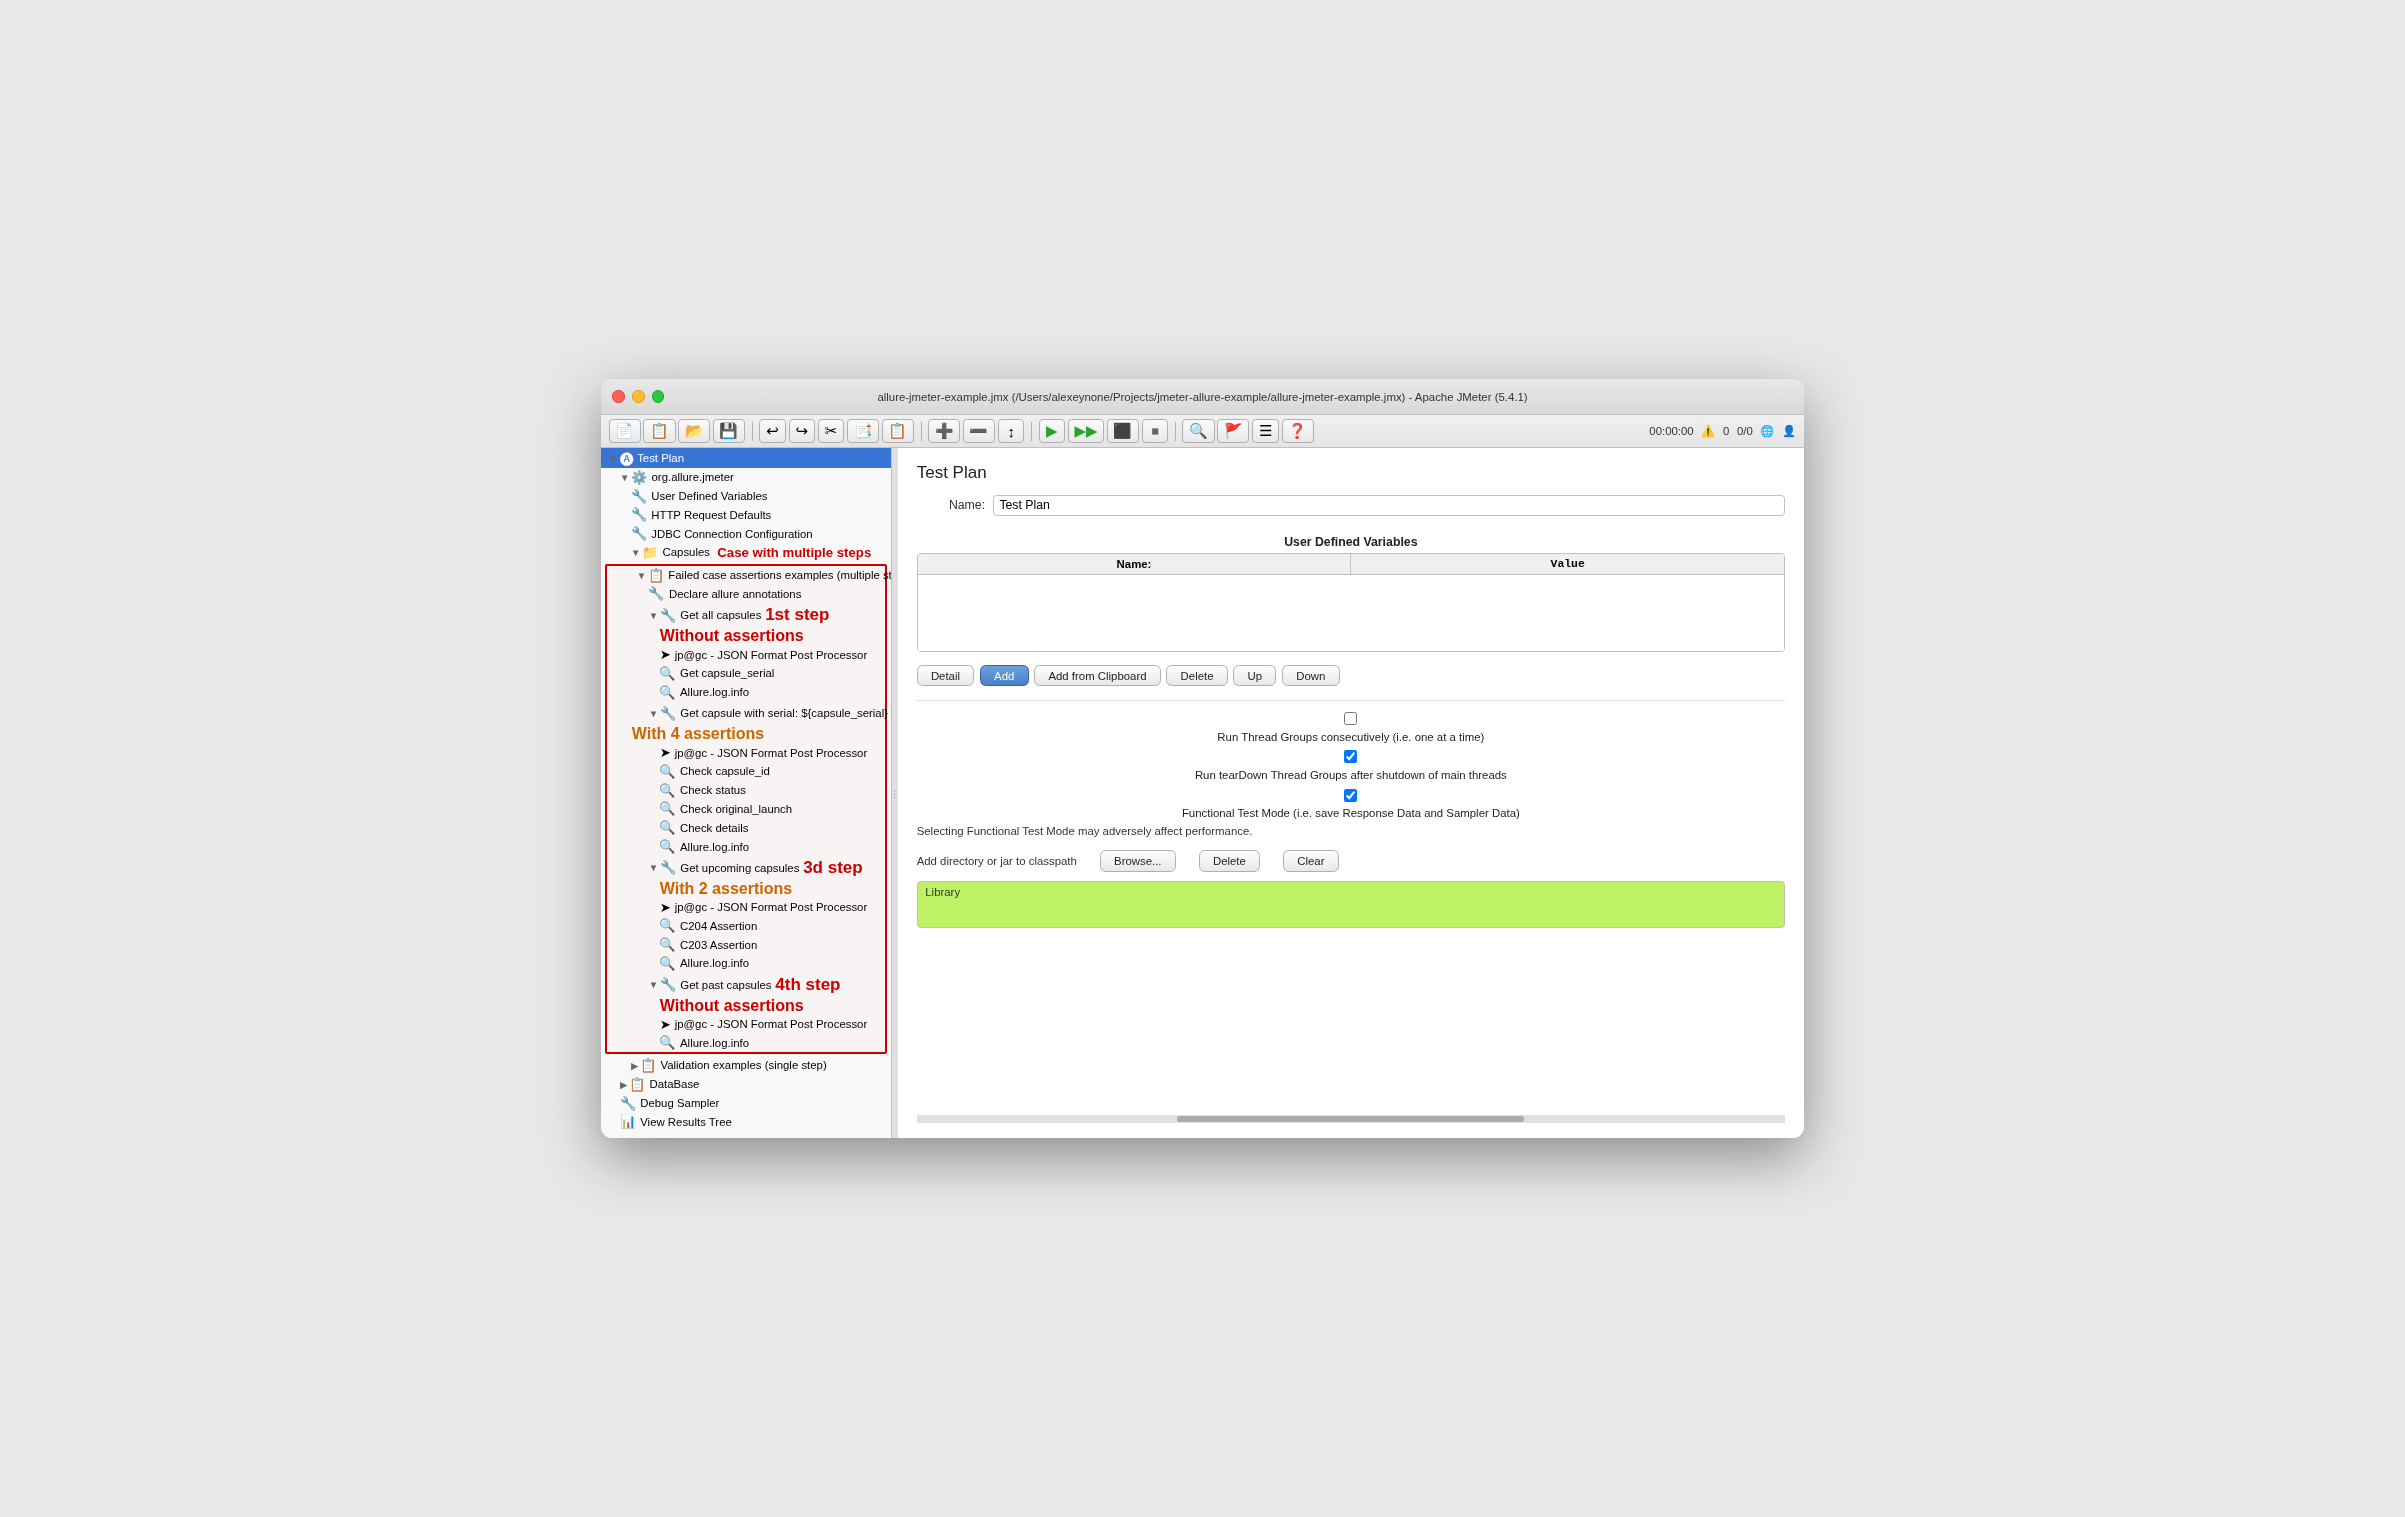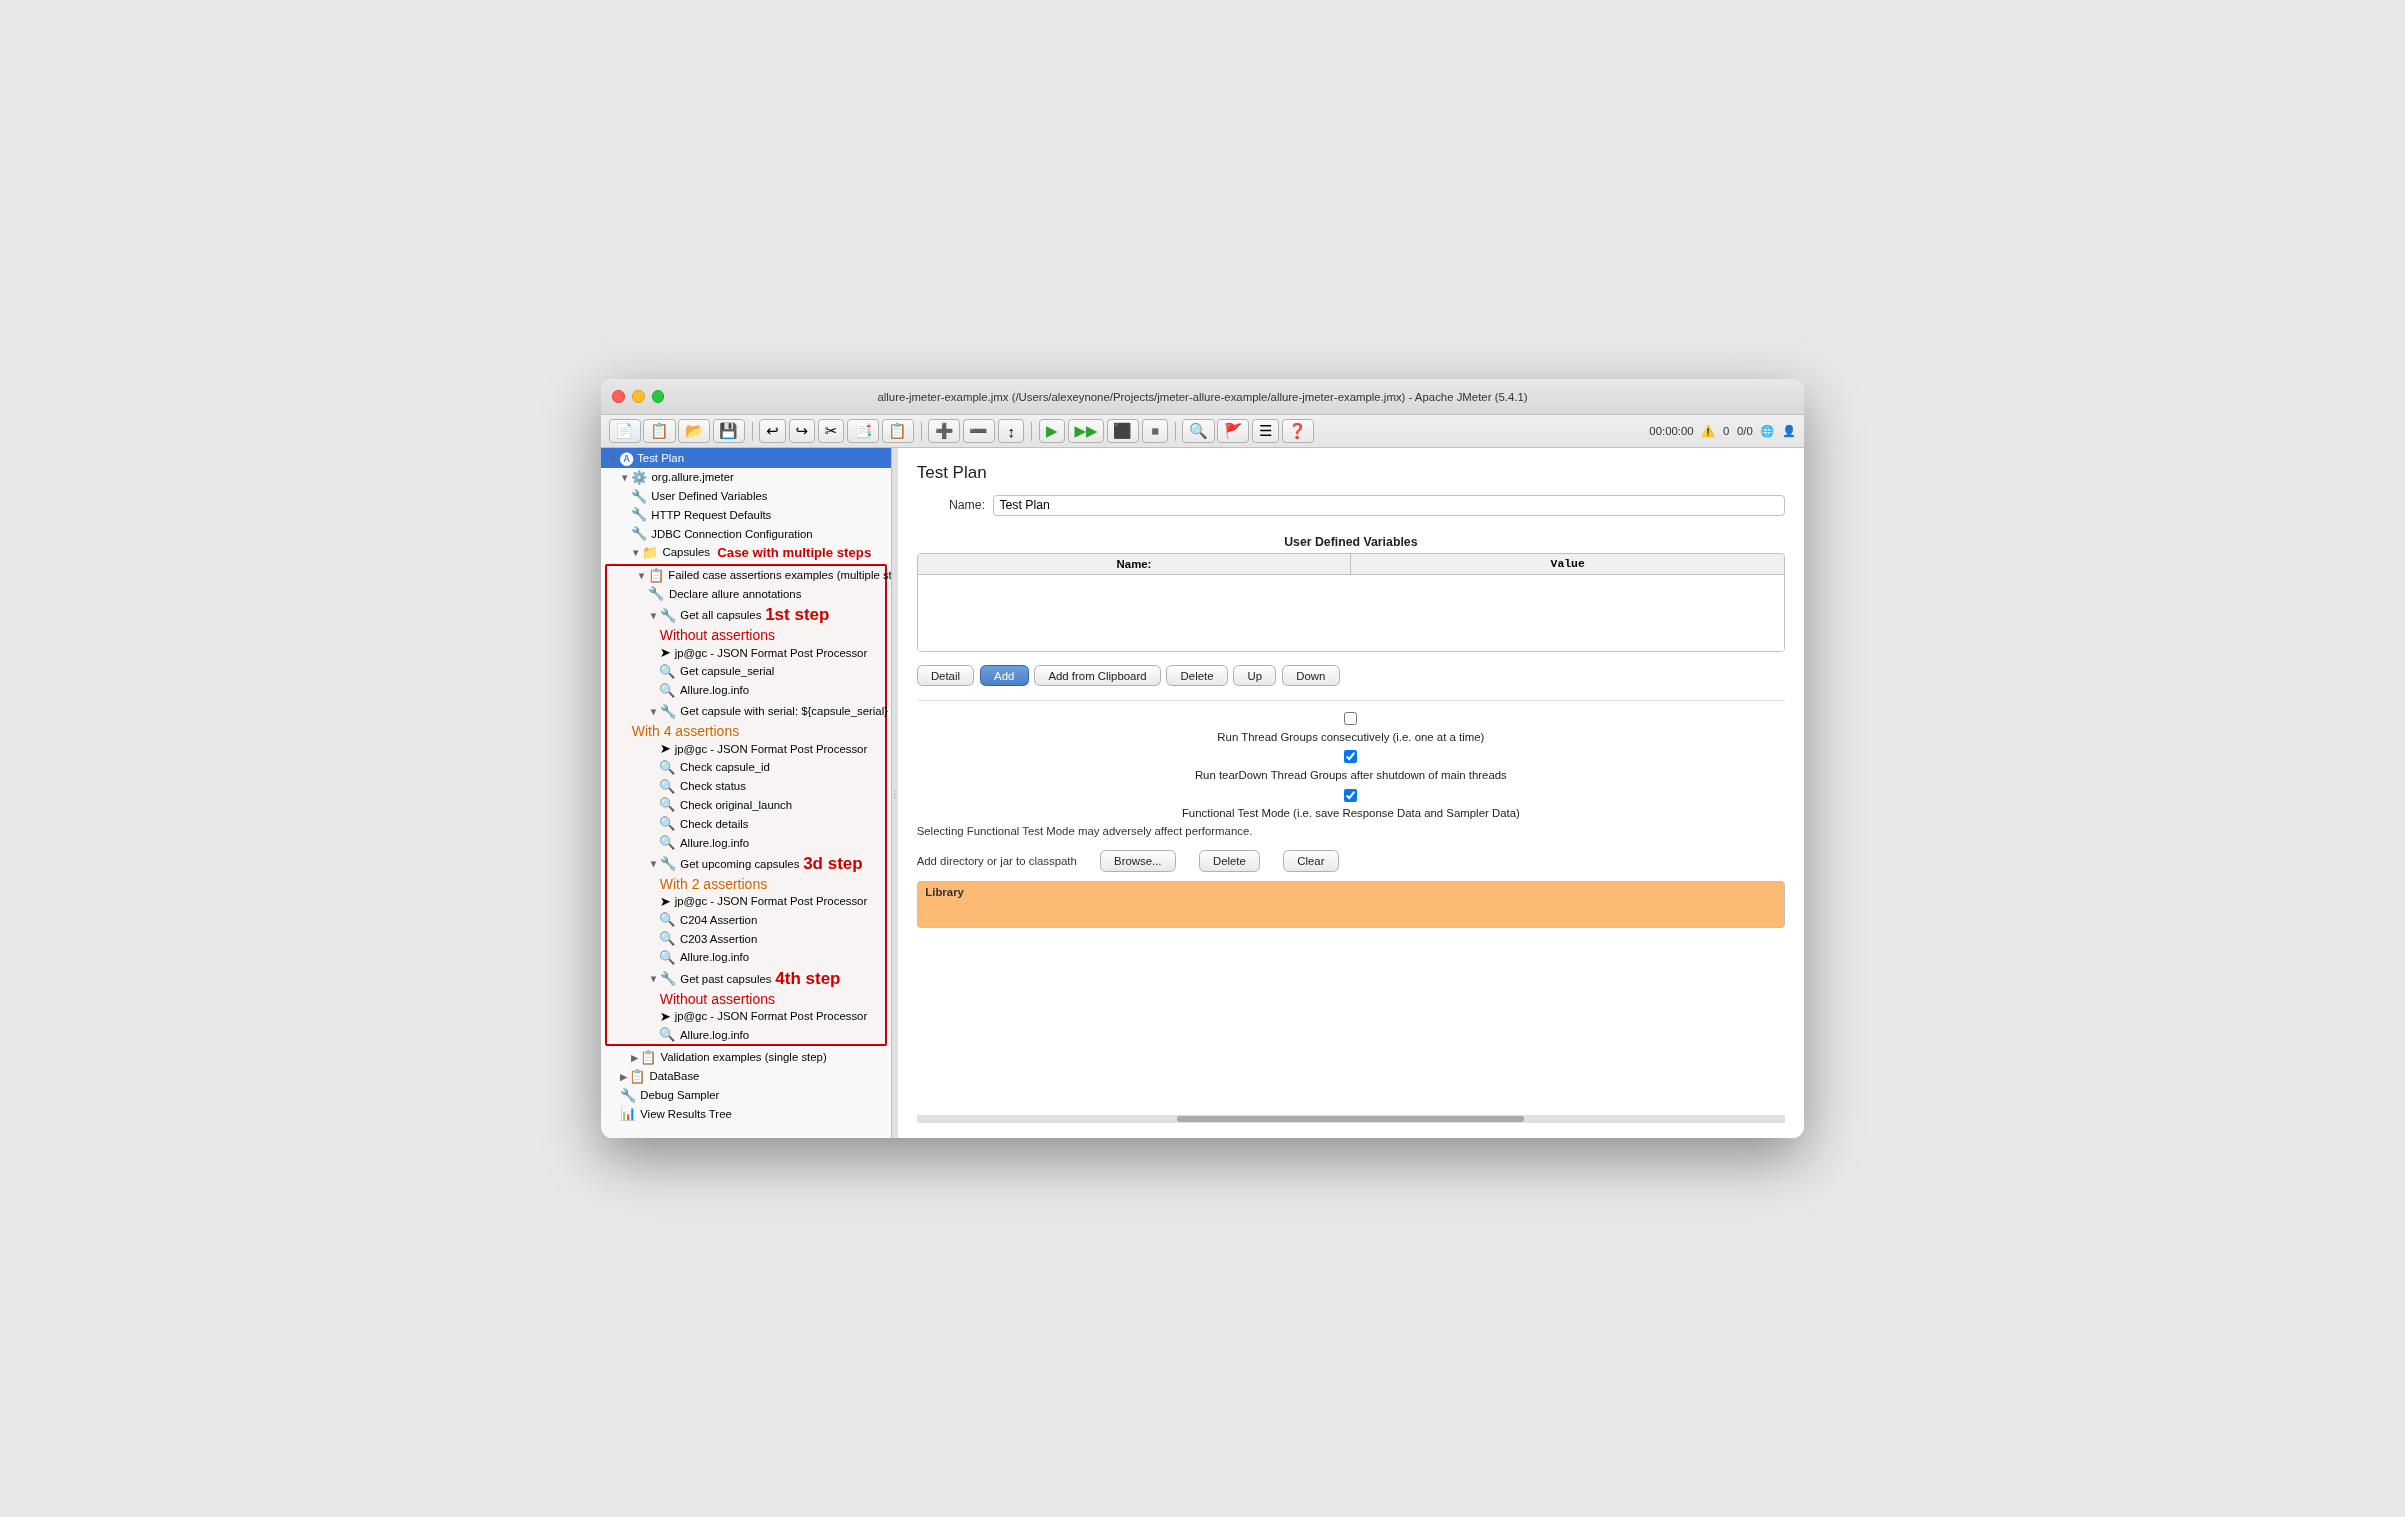--- a/index.html
+++ b/index.html
@@ -139,22 +139,22 @@
     }
 
     .step-label {
       color: #cc0000;
       font-weight: bold;
       font-size: 17px;
       display: inline-block;
       margin-left: 3.8px;
     }
     .step-sublabel {
-      font-weight: normal;
-      font-size: 14px;
+      font-weight: bold;
+      font-size: 16px;
     }
     .step-sublabel.red { color: #cc0000; }
     .step-sublabel.orange { color: #cc6600; }
 
     .case-label {
       color: #cc0000;
       font-weight: bold;
       font-size: 13.2px;
     }
 
@@ -268,25 +268,25 @@
       gap: 23px;
       margin: 5.7px 0;
       font-size: 11.4px;
       color: #333;
     }
 
     .library-section {
       border: 0.9px solid #c0c0c0;
       border-radius: 3.8px;
       min-height: 47px;
-      background: #fdba74;
+      background: #bef264;
       margin-top: 3.8px;
       padding: 3.8px 7.6px;
       font-size: 11.4px;
-      font-weight: 700;
+      font-weight: 400;
       color: #333;
     }
 
     .divider-line {
       height: 0.9px;
       background: #ddd;
       margin: 7.6px 0;
     }
 
     

